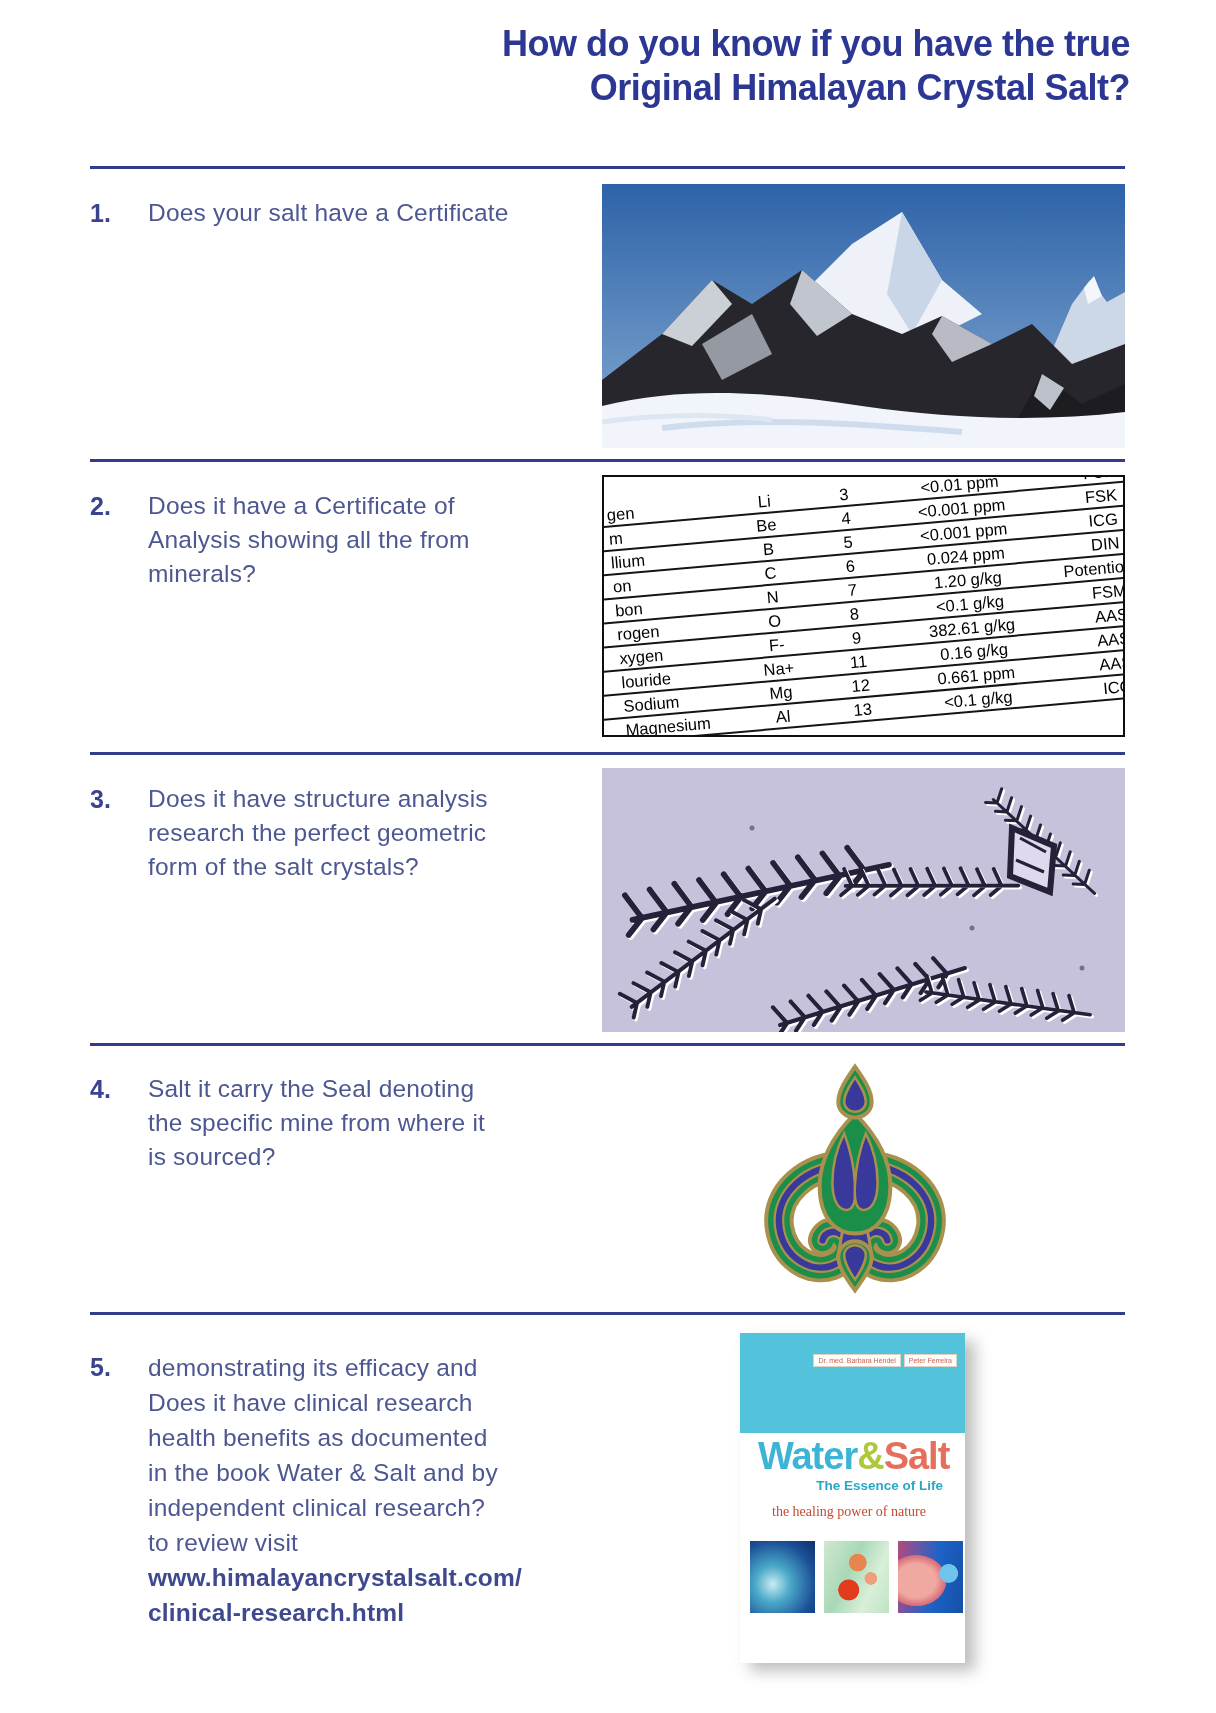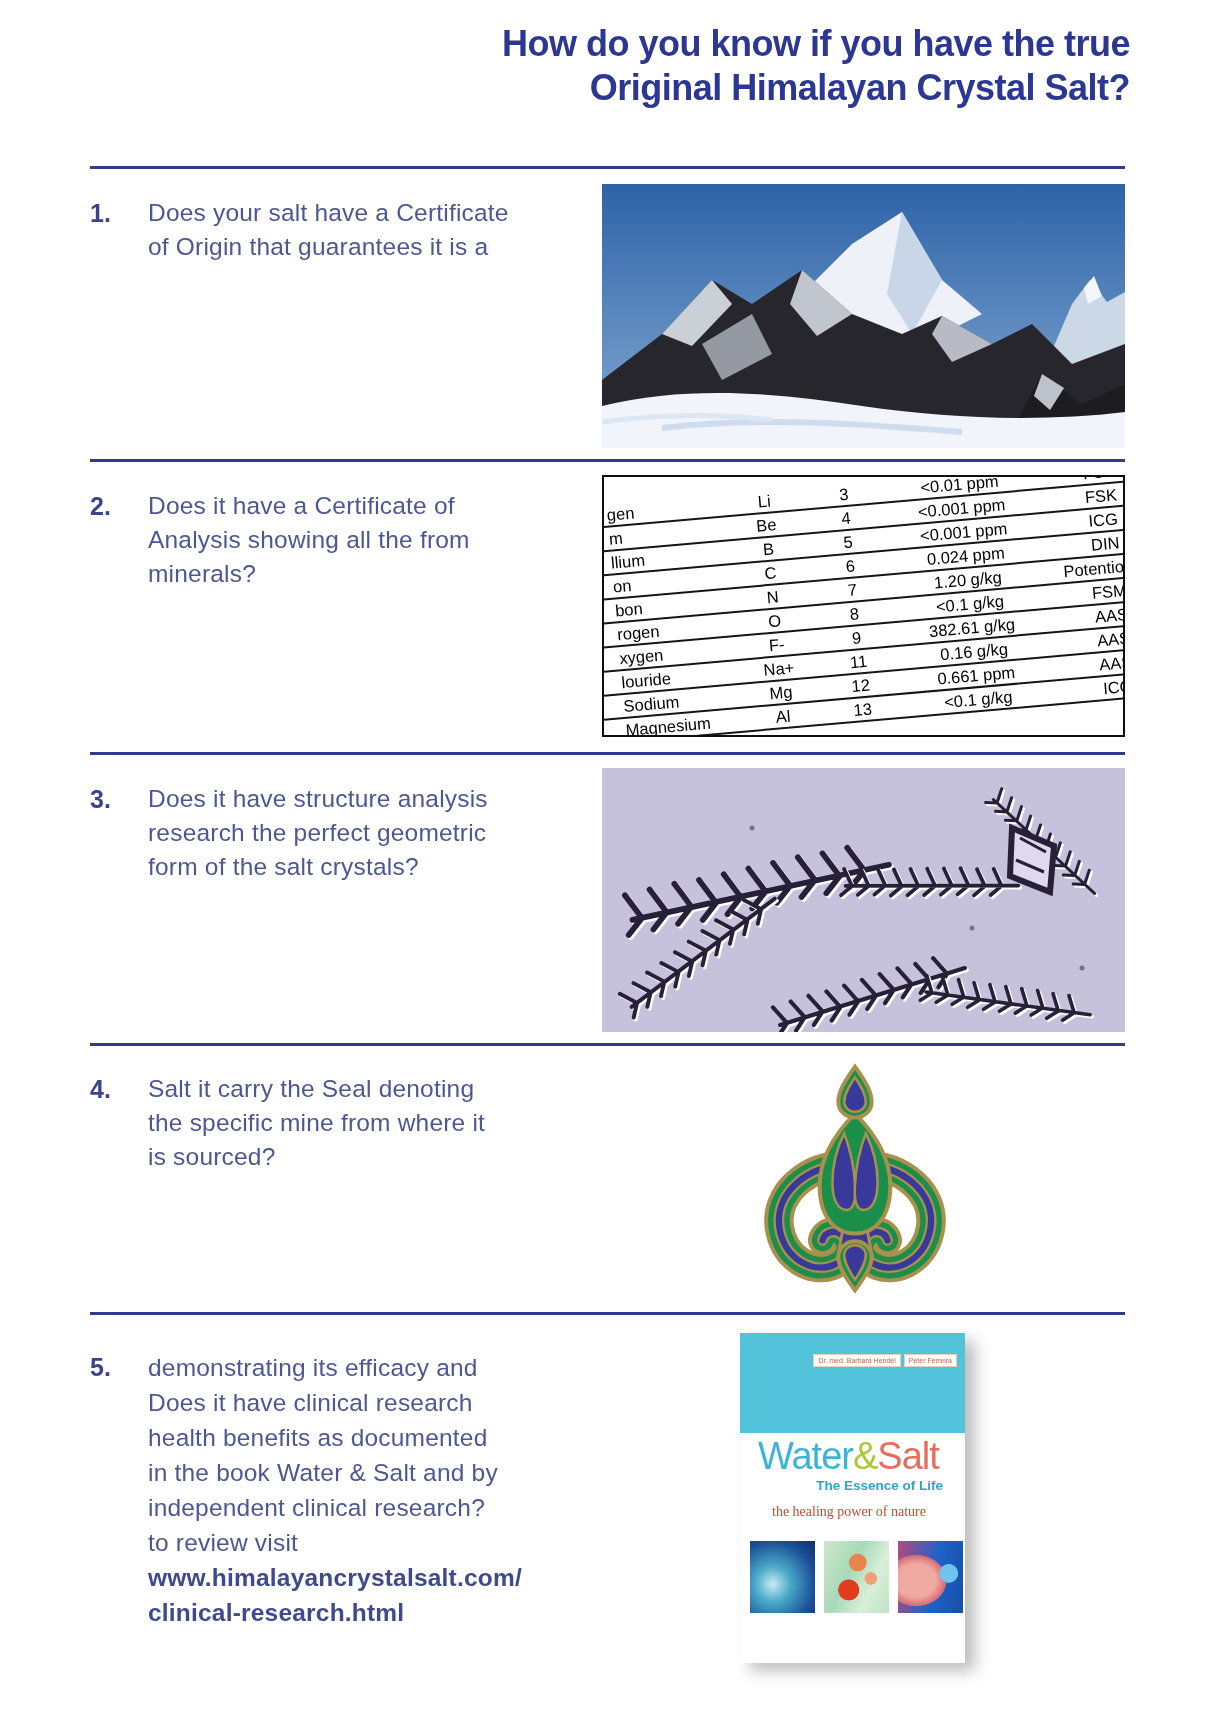--- a/index.html
+++ b/index.html
@@ -41,21 +41,21 @@
   .s3{fill:none;stroke:#a9914d;stroke-width:11;stroke-linecap:round;}
   .s4{fill:none;stroke:#39399b;stroke-width:6.5;stroke-linecap:round;}
 
   
   .book{position:absolute;left:740px;top:1333px;width:225px;height:330px;background:#ffffff;
         box-shadow:10px 8px 14px rgba(110,110,110,.45);}
   .book-band{position:absolute;left:0;top:0;width:225px;height:100px;background:#53c3dc;}
   .book-authors{position:absolute;top:21px;right:8px;display:flex;gap:3px;}
   .book-authors span{background:#fdfdfa;border:1px solid #ddd2c6;color:#cb6352;
         font-size:7px;line-height:9px;padding:1px 4px;white-space:nowrap;}
-  .book-title{position:absolute;left:18px;top:102px;font-weight:normal;font-size:38px;letter-spacing:-1px;white-space:nowrap;}
+  .book-title{position:absolute;left:18px;top:102px;font-weight:bold;font-size:38px;letter-spacing:-1px;white-space:nowrap;}
   .bt-water{color:#3db4d6;}
   .bt-amp{color:#aec83b;}
   .bt-salt{color:#e56f5a;}
   .book-sub{position:absolute;right:22px;top:145px;color:#2ba7c6;font-weight:bold;font-size:13.5px;}
   .book-tag{position:absolute;left:32px;top:171px;color:#c24a30;font-size:14px;
             font-family:"Liberation Serif","DejaVu Serif",serif;}
   .book-photos{position:absolute;left:10px;top:208px;display:flex;gap:9px;}
   .bph{width:65px;height:72px;}
   .bph1{background:radial-gradient(ellipse at 35% 60%, #c9ecf2 0%, #49a8c8 30%, #1b4f96 70%, #0e2f6b 100%);}
   .bph2{background:
@@ -80,21 +80,20 @@
 
   <div class="divider" style="top:166px"></div>
   <div class="divider" style="top:459px"></div>
   <div class="divider" style="top:752px"></div>
   <div class="divider" style="top:1043px"></div>
   <div class="divider" style="top:1312px"></div>
 
   <div class="qnum" style="top:196px">1.</div>
   <div class="qtext" style="top:196px">
     <div class="ln">Does your salt have a Certificate</div>
-    <div class="ln">of Origin that guarantees it is a</div>
   </div>
 
   <div class="photo" style="left:602px;top:184px;width:523px;height:264px">
     <svg width="523" height="264" viewBox="0 0 523 264">
       <defs>
         <linearGradient id="sky" x1="0" y1="0" x2="0" y2="1">
           <stop offset="0" stop-color="#2e63a8"></stop>
             <stop offset="1" stop-color="#86abd3"></stop>
         </linearGradient>
       </defs>

